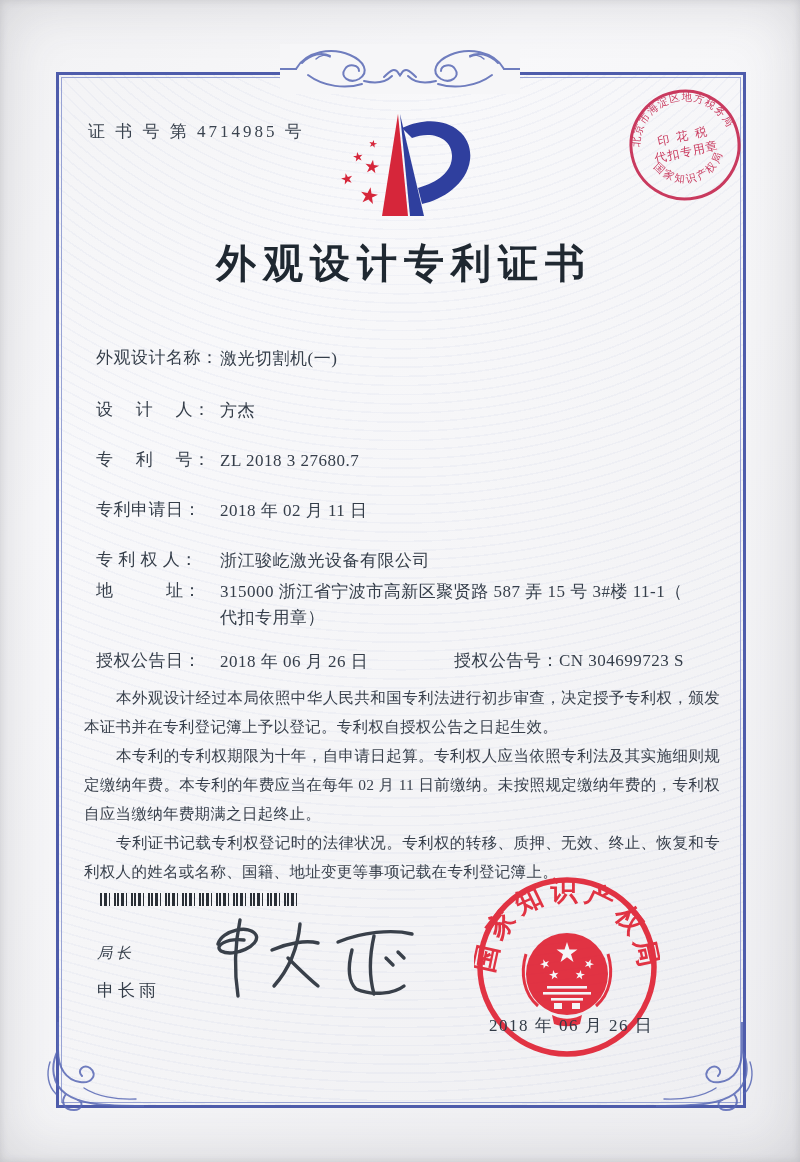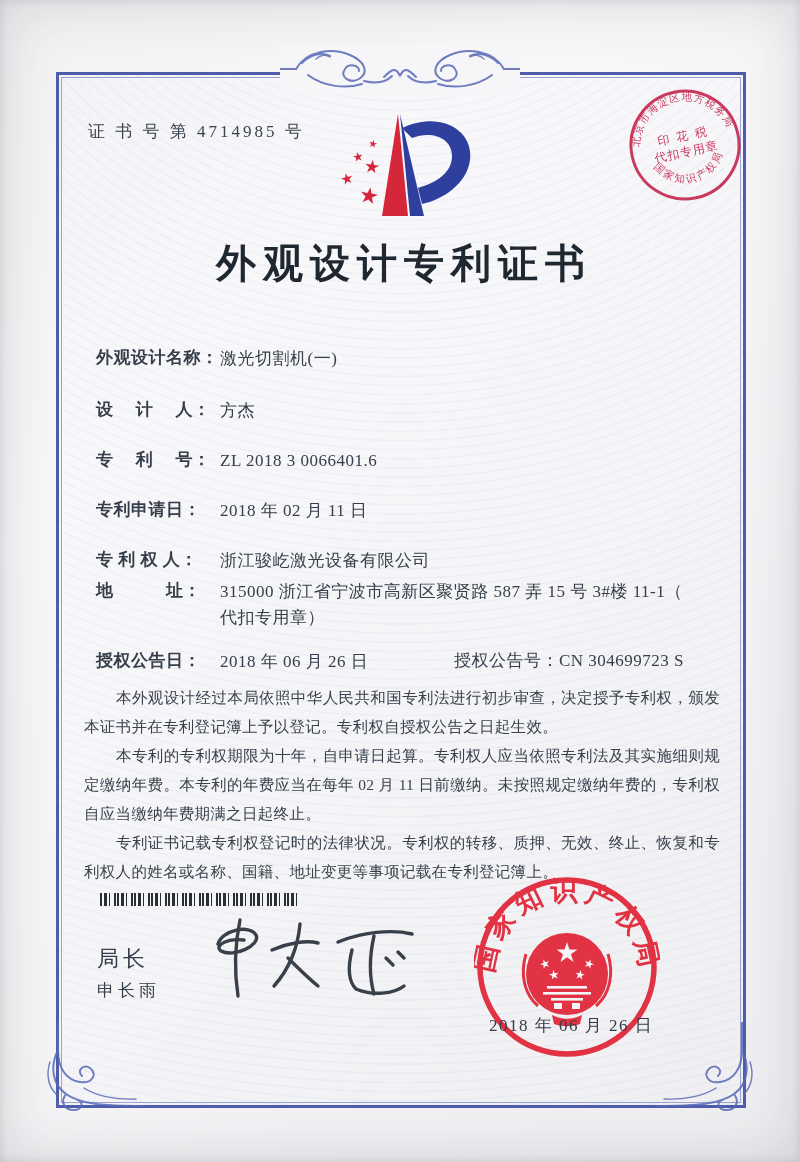--- a/index.html
+++ b/index.html
@@ -50,37 +50,37 @@
   .title {
     position:absolute; left:4px; top:236px; width:800px;
     text-align:center; font-size:40px; font-weight:600;
     letter-spacing:7px; color:#1f2831;
   }
   .field-row {
     position:absolute; left:96px; width:616px;
     font-size:17px; color:#353e4a; display:flex; align-items:flex-start;
     letter-spacing:.5px;
   }
-  .field-label { flex:0 0 124px; white-space:pre;font-weight:bold; }
+  .field-label { flex:0 0 124px; white-space:pre; }
   .field-value { flex:1; line-height:26px; }
   .row-split { position:relative; }
   .pair2 { position:absolute; left:358px; top:0; white-space:nowrap; }
   .paragraphs {
     position:absolute; left:84px; top:683px; width:636px;
     font-size:15.5px; line-height:29px; color:#39414d;
     text-align:justify; letter-spacing:.3px;
   }
   .paragraphs p { text-indent:32px; }
   .barcode {
     position:absolute; left:100px; top:893px; width:200px; height:13px;
     background:repeating-linear-gradient(90deg,
       #2a2f36 0 2px, transparent 2px 4px, #2a2f36 4px 7px, transparent 7px 9px,
       #2a2f36 9px 10px, transparent 10px 14px, #2a2f36 14px 16px, transparent 16px 17px);
   }
-  .sig-title { position:absolute; left:97px; top:944px; font-size:22px; letter-spacing:4px; color:#353e4a; }
+  .sig-title { position:absolute; left:97px; top:944px; font-size:15px; letter-spacing:4px; color:#353e4a;font-style:italic; }
   .sig-name  { position:absolute; left:97px; top:979px; font-size:17px; letter-spacing:4px; color:#353e4a; }
   .signature { position:absolute; left:204px; top:912px; width:232px; height:100px; }
   .seal { position:absolute; left:474px; top:874px; width:186px; height:186px; }
   .seal-date {
     position:absolute; left:489px; top:1014px; z-index:5;
     font-size:17px; color:#323b47; letter-spacing:1.5px; white-space:nowrap;
   }
   .footer {
     position:absolute; left:0; top:1063px; width:800px; text-align:center;
     font-size:13.5px; color:#4e5896; letter-spacing:3px;
@@ -170,21 +170,21 @@
   <div class="field-row" style="top:346px">
     <span class="field-label">外观设计名称：</span>
     <span class="field-value">激光切割机(一)</span>
   </div>
   <div class="field-row" style="top:398px">
     <span class="field-label">设　 计　 人：</span>
     <span class="field-value">方杰</span>
   </div>
   <div class="field-row" style="top:448px">
     <span class="field-label">专　 利　 号：</span>
-    <span class="field-value">ZL 2018 3 0066401.6</span>
+    <span class="field-value">ZL 2018 3 27680.7</span>
   </div>
   <div class="field-row" style="top:498px">
     <span class="field-label">专利申请日：</span>
     <span class="field-value">2018 年 02 月 11 日</span>
   </div>
   <div class="field-row" style="top:548px">
     <span class="field-label">专 利 权 人：</span>
     <span class="field-value">浙江骏屹激光设备有限公司</span>
   </div>
   <div class="field-row" style="top:579px">

